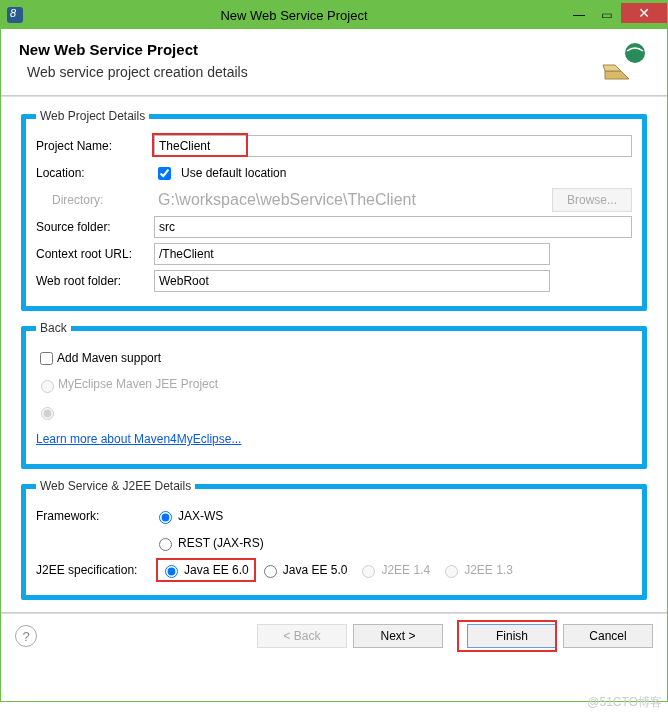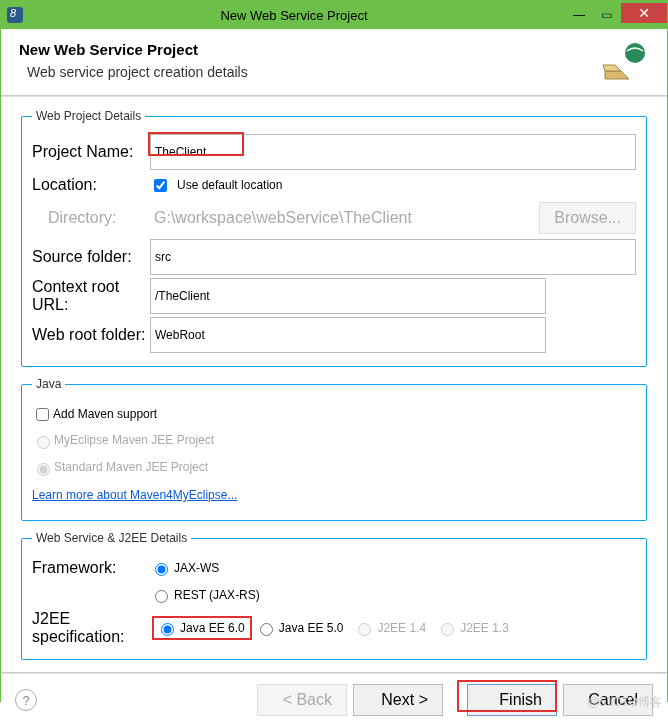--- a/index.html
+++ b/index.html
@@ -14,39 +14,39 @@
     .winbtn.min { color: #000; }
     .winbtn.max { color: #000; }
     .winbtn.close { background: #c94342; color: #fff; width: 46px; height: 20px; font-size: 14px; margin-top: -2px;}
     .content { background: #fff; padding: 0; }
     .header { padding: 12px 18px 10px 18px; display: flex; align-items: flex-start; justify-content: space-between; }
     .header-text .h1 { font-size: 15px; font-weight: bold; color: #000; margin-bottom: 6px; }
     .header-text .h2 { font-size: 14px; color: #333; padding-left: 8px; }
     .header-icon { width: 48px; height: 44px; }
     .sep { height: 2px; background: #e0e0e0; border-top: 1px solid #ccc; }
     .body { padding: 12px 18px 0 18px; font-size: 12px; }
-    fieldset { border: 1px solid #0ea5e9; border-radius: 2px; padding: 8px 10px 10px 10px; margin-bottom: 10px; }
+    fieldset { border: 5px solid #0ea5e9; border-radius: 2px; padding: 8px 10px 10px 10px; margin-bottom: 10px; }
     fieldset legend { font-size: 12px; color: #333; padding: 0 4px; }
     .row { display: flex; align-items: center; margin: 3px 0; min-height: 24px; }
-    .row .label { width: 118px; font-size: 16px; color: #000; }
+    .row .label { width: 118px; font-size: 12px; color: #000; }
     .row .label.dis { color: #aaa; }
     .row .field { flex: 1; display: flex; gap: 6px; align-items: center; }
-    input[type="text"] { width: 100%; height: 36px; font-size: 12px; padding: 2px 4px; border: 1px solid #bcbcbc; background: #fff; }
+    input[type="text"] { width: 100%; height: 22px; font-size: 12px; padding: 2px 4px; border: 1px solid #bcbcbc; background: #fff; }
     input[type="text"][readonly] { background: transparent; border: none; color: #aaa; font-size: 16px;}
     input[type="checkbox"], input[type="radio"] { margin-right: 4px; vertical-align: middle; }
-    .btn { height: 32px; padding: 0 14px; background: #f0f0f0; border: 1px solid #bbb; font-size: 16px; cursor: pointer; }
+    .btn { height: 24px; padding: 0 14px; background: #f0f0f0; border: 1px solid #bbb; font-size: 12px; cursor: pointer; }
     .btn.dis { color: #aaa; border-color: #ddd; background: #f5f5f5;}
     .dis-text { color: #aaa; text-align: center; }
     .link { color: #0b5bd7; text-decoration: underline; cursor: pointer; }
     .redbox { border: 2px solid #e03030; }
     .footer-sep { height: 2px; background: #e0e0e0; border-top: 1px solid #ccc; margin-top: 12px; }
     .footer { display: flex; align-items: center; justify-content: space-between; padding: 10px 14px 14px 14px; }
     .footer .help { width: 22px; height: 22px; border: 1.5px solid #aaa; border-radius: 50%; display: flex; align-items: center; justify-content: center; color: #888; font-size: 13px; }
     .footer .btns { display: flex; gap: 6px; }
-    .btn.wide { width: 90px; text-align: right; }
+    .btn.wide { width: 90px; }
     .radioset { display: flex; gap: 10px; align-items: center; flex-wrap: wrap;}
     .radioset label { display:flex; align-items:center; gap:2px;}
     label.radio-dis { color: #aaa; }
     .watermark { position: fixed; right: 6px; bottom: 14px; color: #ccc; font-size: 12px; }
   </style>
 </head>
 <body>
 
 <div class="window">
   <div class="titlebar">
@@ -110,30 +110,30 @@
         </div>
         <div class="row">
           <div class="label">Web root folder:</div>
           <div class="field">
               <input type="text" style="width: 396px;" value="WebRoot">
             </div>
         </div>
       </fieldset>
 
       <fieldset>
-        <legend>Java</legend>
+        <legend>Back</legend>
         <div class="row">
           <input type="checkbox" style="">
           <span>Add Maven support</span>
         </div>
         <div class="row">
           <label class="radio-dis"><input type="radio" disabled="" style=""><span class="dis-text">MyEclipse Maven JEE Project</span></label>
         </div>
         <div class="row">
-          <label class="radio-dis"><input type="radio" disabled="" checked="" style=""><span class="dis-text">Standard Maven JEE Project</span></label>
+          <label class="radio-dis"><input type="radio" disabled="" checked="" style=""></label>
         </div>
         <div class="row">
           <a class="link">Learn more about Maven4MyEclipse...</a>
         </div>
       </fieldset>
 
       <fieldset>
         <legend>Web Service &amp; J2EE Details</legend>
         <div class="row">
           <div class="label">Framework:</div>

